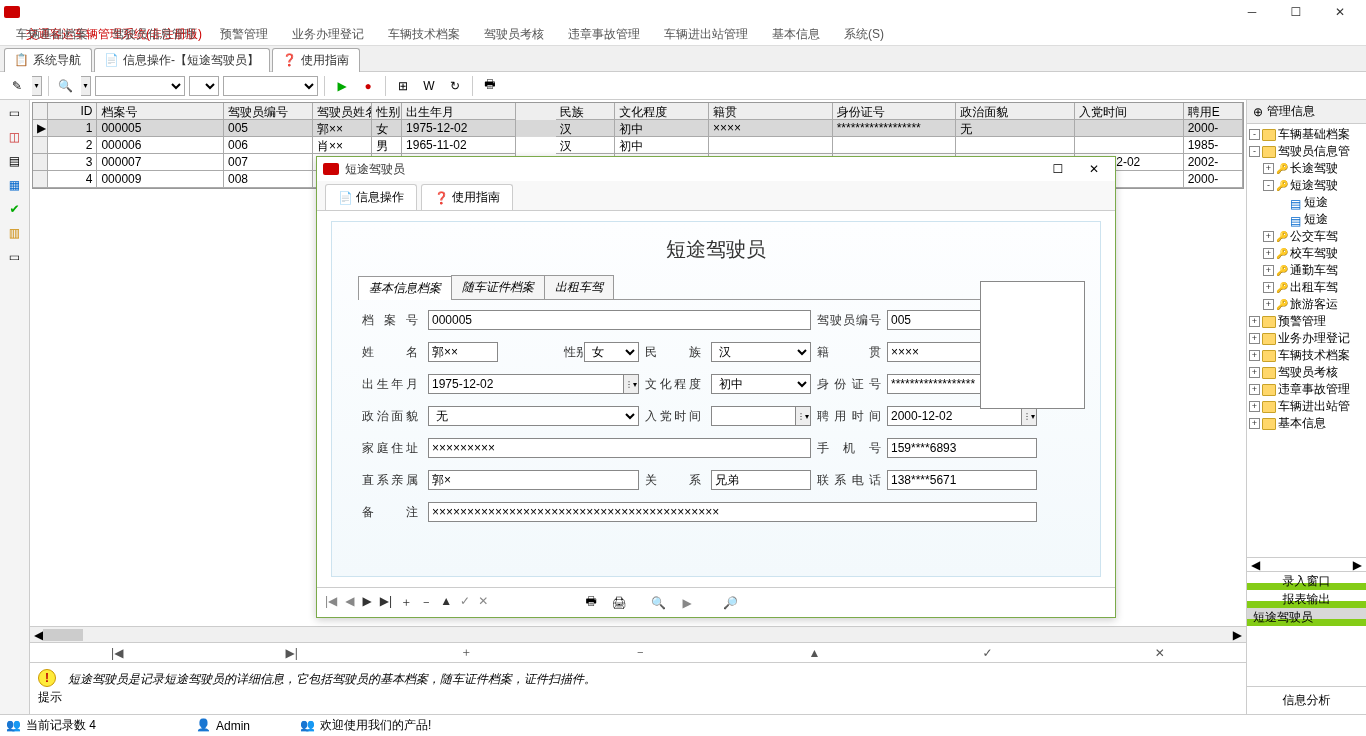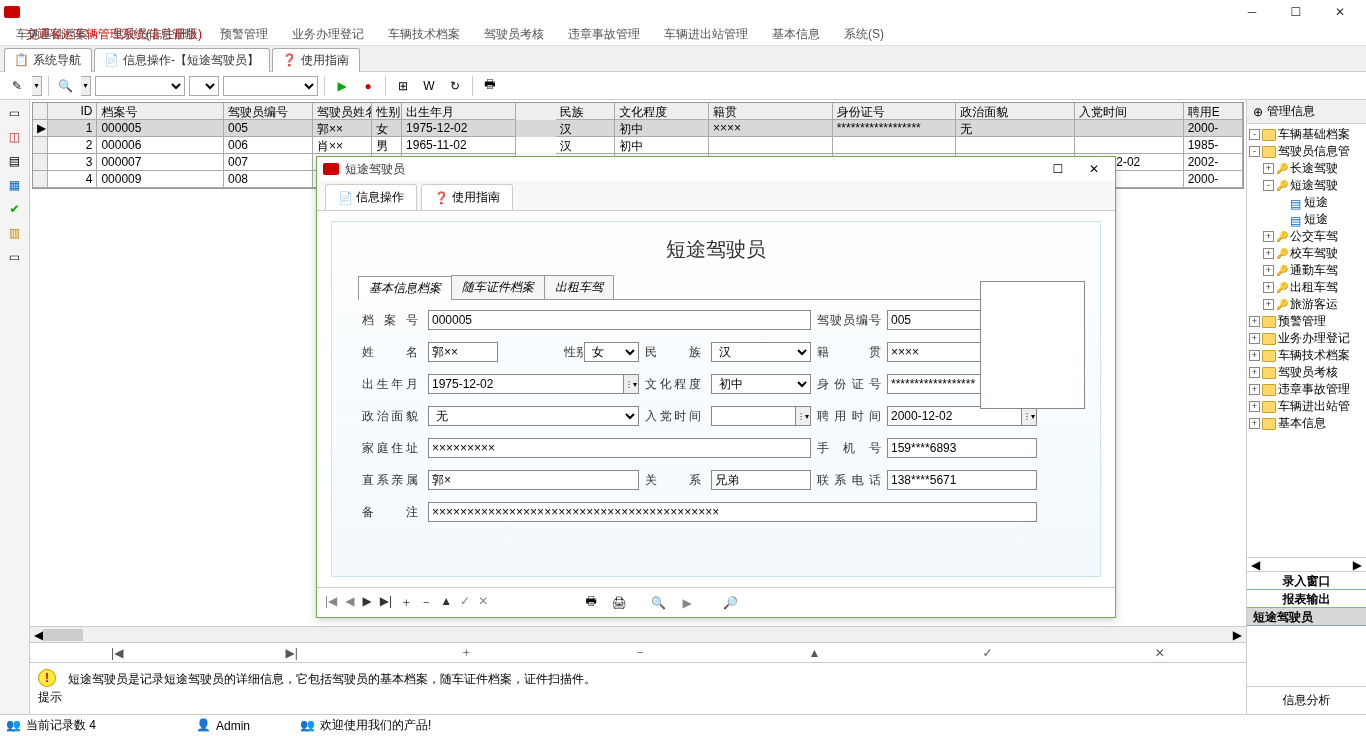--- a/index.html
+++ b/index.html
@@ -63,21 +63,21 @@
 
 .treehead{background:#f0f0f0;border-bottom:1px solid #ccc;padding:3px 6px;display:flex;align-items:center;gap:4px;}
 .tree{flex:1;overflow:auto;padding:2px 0 2px 2px;}
 .tn{display:flex;align-items:center;gap:2px;height:17px;white-space:nowrap;}
 .tn .exp{width:11px;height:11px;border:1px solid #888;display:flex;align-items:center;justify-content:center;font-size:9px;line-height:9px;color:#333;background:#fff;}
 .tn .exp.blank{border:none;}
 .tn .fld{width:14px;height:12px;background:#ffd76a;border:1px solid #c9a227;border-radius:1px;}
 .tn .leaf{width:12px;height:12px;}
 .indent1{padding-left:14px;} .indent2{padding-left:28px;}
 .rightbottom{border-top:1px solid #ccc;}
-.rbr{height:18px;border-bottom:1px solid #84cc16;padding:1px 6px;text-align:center;font-weight:bold;}
+.rbr{height:18px;border-bottom:7px solid #84cc16;padding:1px 6px;text-align:center;}
 .rbr.sel{background:#d8d8d8;}
 .rbsplit{height:28px;border-top:1px solid #ccc;display:flex;align-items:center;justify-content:center;}
 
 
 .dialog{position:absolute; left:286px; top:56px; width:800px; height:462px; background:#fff; border:1px solid #7baa4a; box-shadow:0 2px 8px rgba(0,0,0,0.2); display:flex; flex-direction:column;}
 .dlgtitle{height:24px;display:flex;align-items:center;padding:0 6px;gap:6px;}
 .dlgtitle .dicon{width:16px;height:12px;background:#c00;border-radius:2px;}
 .dlgtitle .t{flex:1;color:#333;}
 .dlgtitle .wbtn{width:30px;height:20px;display:flex;align-items:center;justify-content:center;}
 .dlgtabs{height:30px;display:flex;align-items:flex-end;padding:0 8px;gap:4px;border-bottom:1px solid #ccc;background:#f8f8f8;}
@@ -270,21 +270,21 @@
       <span>－</span>
       <span>▲</span>
       <span>✓</span>
       <span>✕</span>
     </div>
     <div class="hintrow">
       <div>
         <div class="bulb">!</div>
         <div style="text-align:center;margin-top:2px;">提示</div>
       </div>
-      <div style="padding-top:2px;">短途驾驶员是记录短途驾驶员的详细信息，它包括驾驶员的基本档案，随车证件档案，证件扫描件。</div>
+      <div style="padding-top:2px;font-style:italic;">短途驾驶员是记录短途驾驶员的详细信息，它包括驾驶员的基本档案，随车证件档案，证件扫描件。</div>
     </div>
 
     <div class="dialog">
       <div class="dlgtitle">
         <div class="dicon"></div>
         <div class="t">短途驾驶员</div>
         <div class="wbtn">☐</div>
         <div class="wbtn">✕</div>
       </div>
       <div class="dlgtabs">

